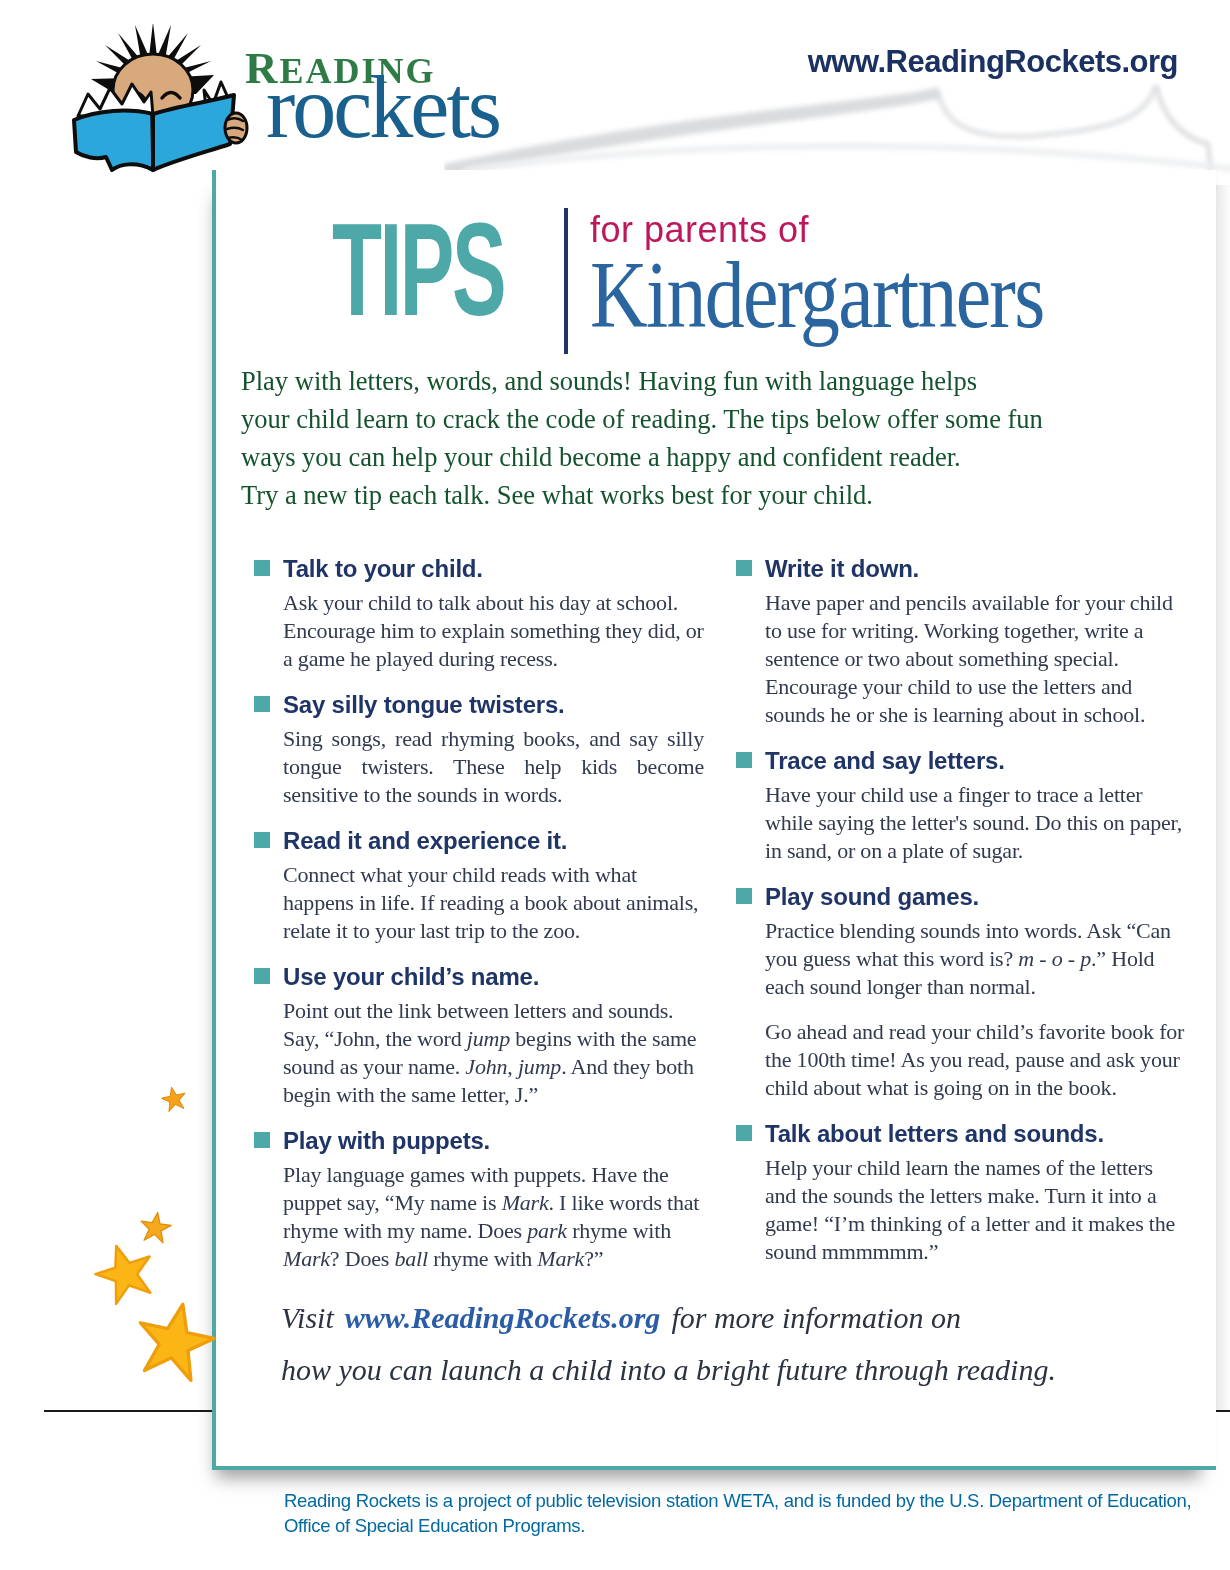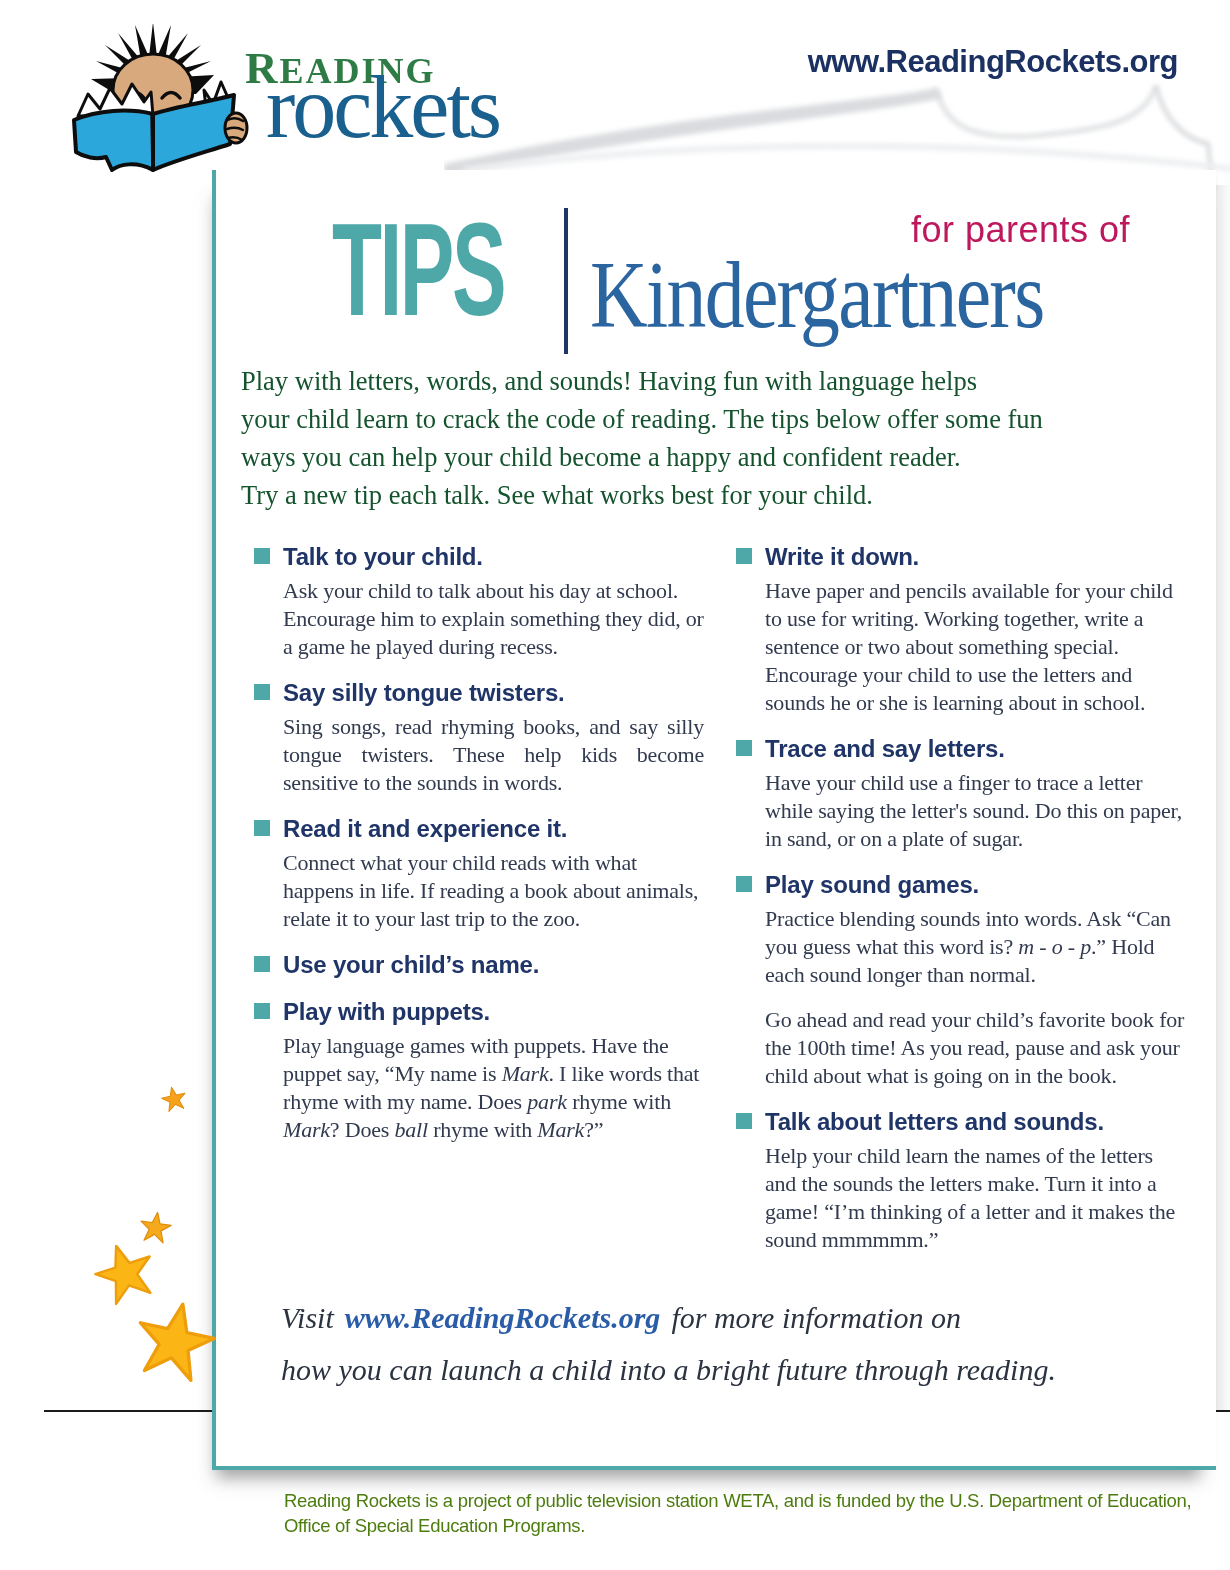--- a/index.html
+++ b/index.html
@@ -19,36 +19,36 @@
   .paper-curl{position:absolute;left:400px;top:78px;width:830px;height:115px;pointer-events:none;}
   .right-edge-shadow{position:absolute;left:1172px;top:185px;width:16px;height:1225px;
       background:linear-gradient(to right,rgba(90,90,95,0.13),rgba(90,90,95,0));}
 
   
   .page{position:absolute;left:168px;top:170px;width:1000px;height:1296px;background:#ffffff;
       border-left:4px solid #4FA8A8;border-bottom:4px solid #4FA8A8;
       box-shadow:-6px 18px 16px -10px rgba(70,70,72,0.5);}
 
   
-  .title-row{position:absolute;left:116px;top:38px;display:flex;align-items:stretch;text-align:right;}
+  .title-row{position:absolute;left:116px;top:38px;display:flex;align-items:stretch;}
   .tips-word{font-weight:bold;color:#4FA8A8;font-size:132px;line-height:0.82;letter-spacing:-4px;
       transform:scaleX(0.62);transform-origin:left top;width:232px;margin-top:8px;}
   .title-divider{width:4px;background:#1F3467;margin:0 22px 0 0;height:146px;}
   .title-right{display:flex;flex-direction:column;justify-content:flex-start;}
   .title-for{font-size:36px;color:#be185d;line-height:1.1;margin-top:2px;letter-spacing:0.5px;}
   .title-audience{font-family:"Liberation Serif",serif;font-size:95px;color:#2A65A0;line-height:0.95;
       letter-spacing:-2px;transform:scaleX(0.84);transform-origin:left top;white-space:nowrap;}
 
   
   .intro{position:absolute;left:25px;top:192px;color:#14532d;font-family:"Liberation Serif",serif;
       font-size:26.5px;}
   .intro div{white-space:nowrap;line-height:38px;}
 
   
-  .columns{position:absolute;left:38px;top:372px;display:flex;gap:32px;}
+  .columns{position:absolute;left:38px;top:384px;display:flex;gap:32px;}
   .col{width:450px;}
   .tip{margin-bottom:17px;}
   .tip-head-row{display:flex;align-items:flex-start;}
   .bullet{width:16px;height:16px;background:#4FA8A8;margin:6px 13px 0 0;flex:none;}
   .tip-heading{font-weight:bold;font-size:24px;line-height:30px;color:#1F3467;letter-spacing:-0.2px;}
   .tip-body{font-family:Liberation Serif, serif;font-size:22px;line-height:28px;color:#313A4E;
       margin:5px 0 0 29px;letter-spacing:-0.2px;}
   .col-left .tip:nth-of-type(2) .tip-body{text-align:justify;}
   .tip-body em{font-style:italic;}
 
@@ -65,21 +65,21 @@
   .star-2{left:95px;top:1211px;width:33px;height:33px;transform:rotate(8deg);}
   .star-3{left:50px;top:1242px;width:62px;height:62px;transform:rotate(-18deg);}
   .star-4{left:90px;top:1300px;width:82px;height:82px;transform:rotate(12deg);}
 
   
   .edge-line{position:absolute;top:1410px;border-top:2px solid #1b1b1b;}
   .edge-line.left{left:0;width:168px;}
   .edge-line.right{left:1172px;width:58px;}
 
   
-  .footer{position:absolute;left:240px;top:1488px;font-size:18.5px;color:#4d7c0f;letter-spacing:-0.3px;}
+  .footer{position:absolute;left:240px;top:1488px;font-size:18.5px;color:#0369a1;letter-spacing:-0.3px;}
   .footer div{line-height:25px;white-space:nowrap;}
 </style>
 </head>
 <body>
 
 <div class="canvas">
 
   <svg class="paper-curl" viewBox="0 0 830 115">
     <defs>
         <filter id="soft" x="-20%" y="-20%" width="140%" height="140%">
@@ -152,20 +152,21 @@
               <span class="bullet"></span>
             <span class="tip-heading">Read it and experience it.</span>
             </div>
           <div class="tip-body">Connect what your child reads with what happens in life. If reading a book about animals, relate it to your last trip to the zoo.</div>
         </div>
         <div class="tip">
           <div class="tip-head-row">
               <span class="bullet"></span>
             <span class="tip-heading">Use your child’s name.</span>
             </div>
+          <div class="tip-body">Point out the link between letters and sounds. Say, “John, the word <em>jump</em> begins with the same sound as your name. <em>John</em>, <em>jump</em>. And they both begin with the same letter, J.”</div>
         </div>
         <div class="tip">
           <div class="tip-head-row">
               <span class="bullet"></span>
             <span class="tip-heading">Play with puppets.</span>
             </div>
           <div class="tip-body">Play language games with puppets. Have the puppet say, “My name is <em>Mark</em>. I like words that rhyme with my name. Does <em>park</em> rhyme with <em>Mark</em>? Does <em>ball</em> rhyme with <em>Mark</em>?”</div>
         </div>
       </div>
 

